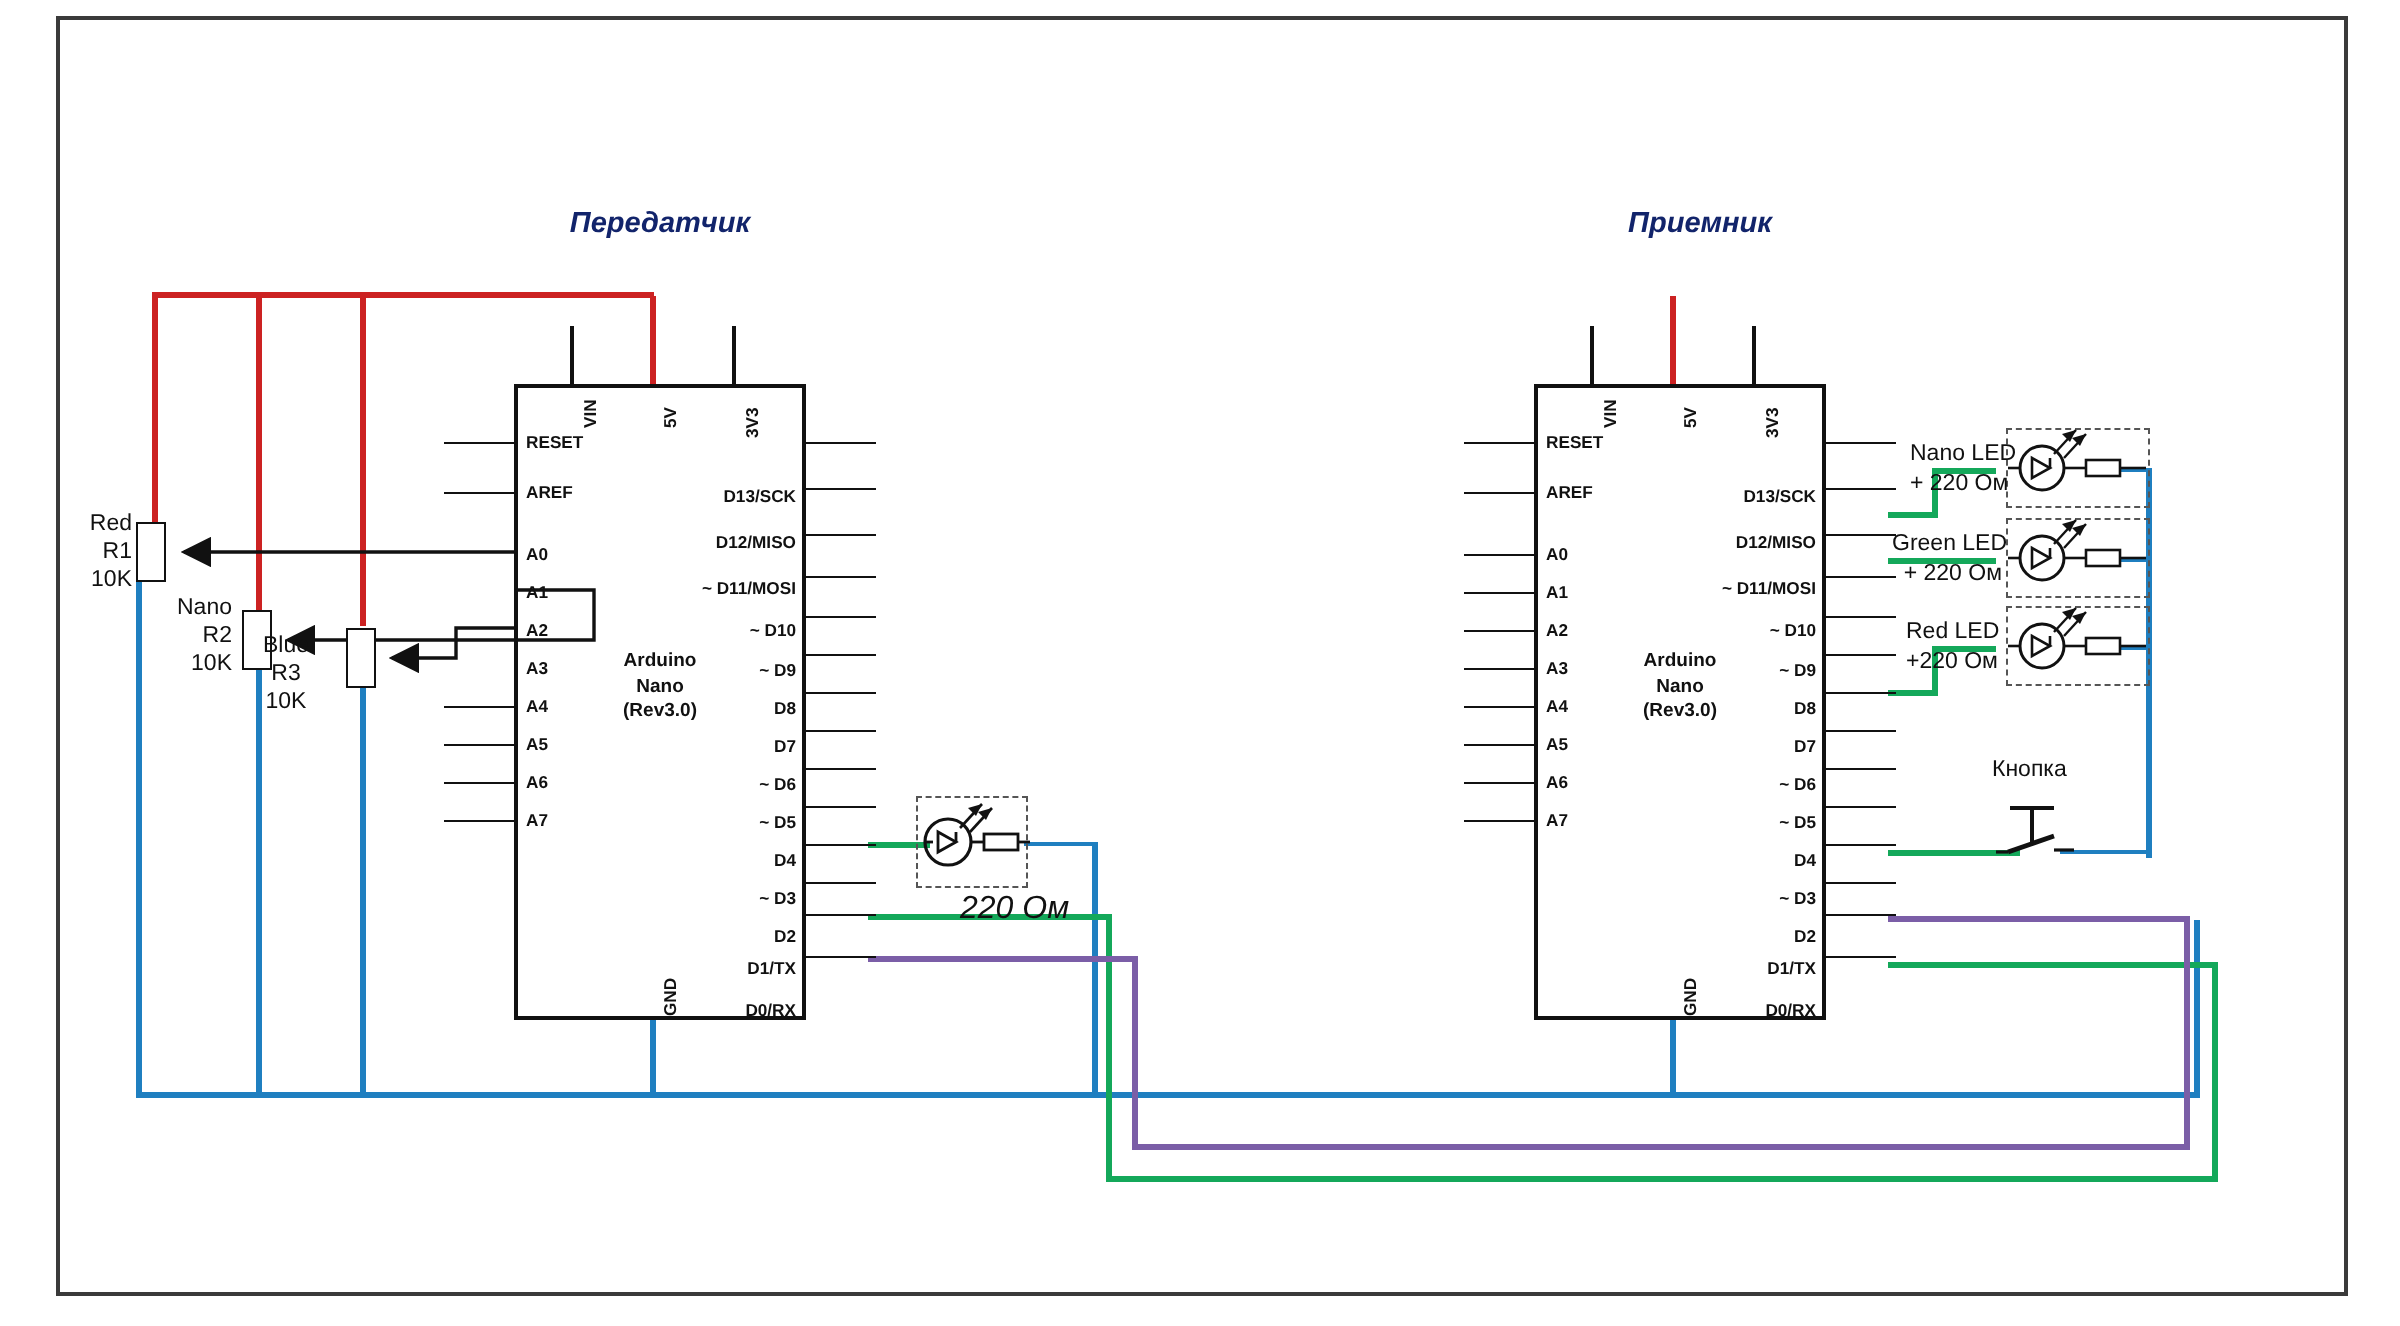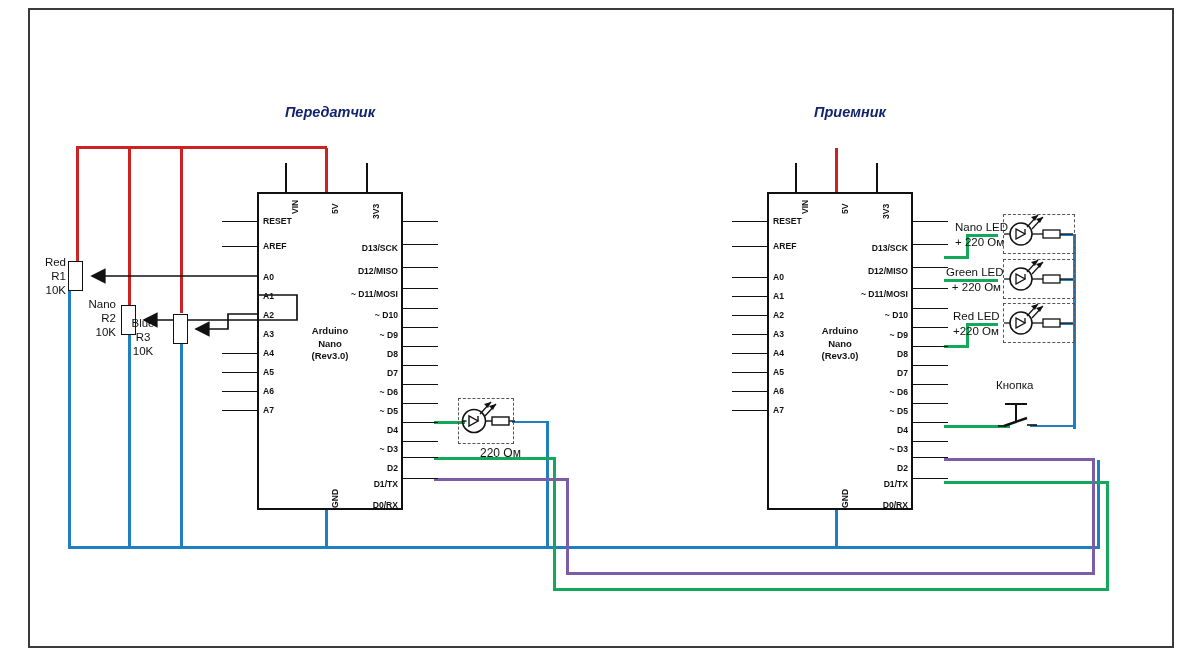--- a/index.html
+++ b/index.html
@@ -19,21 +19,21 @@
   .w{position:absolute;background:#111;}
   .lead{position:absolute;height:0;border-top:1.6px solid #111;}
   .red{position:absolute;background:#cc2222;}
   .blu{position:absolute;background:#1f7fc0;}
   .grn{position:absolute;background:#14a85a;}
   .pur{position:absolute;background:#7b5ea7;}
   .pot{position:absolute;border:1.7px solid #111;background:#fff;box-sizing:border-box;}
   .potlbl{position:absolute;font-size:11.5px;color:#111;text-align:center;line-height:14px;font-weight:normal;}
   .ledbox{position:absolute;border:1.3px dashed #555;box-sizing:border-box;background:transparent;}
   .ledlbl{position:absolute;font-size:11.5px;color:#111;line-height:14.5px;white-space:nowrap;}
-  .ohm{position:absolute;font-size:12px;color:#111;white-space:nowrap;}
+  .ohm{position:absolute;font-size:16px;color:#111;white-space:nowrap;font-style:italic;}
   .btnlbl{position:absolute;font-size:11.5px;color:#111;white-space:nowrap;}
   svg{position:absolute;overflow:visible;}
 </style>
 </head>
 <body>
 
 <div id="root">
   <div id="frame"></div>
 
 

